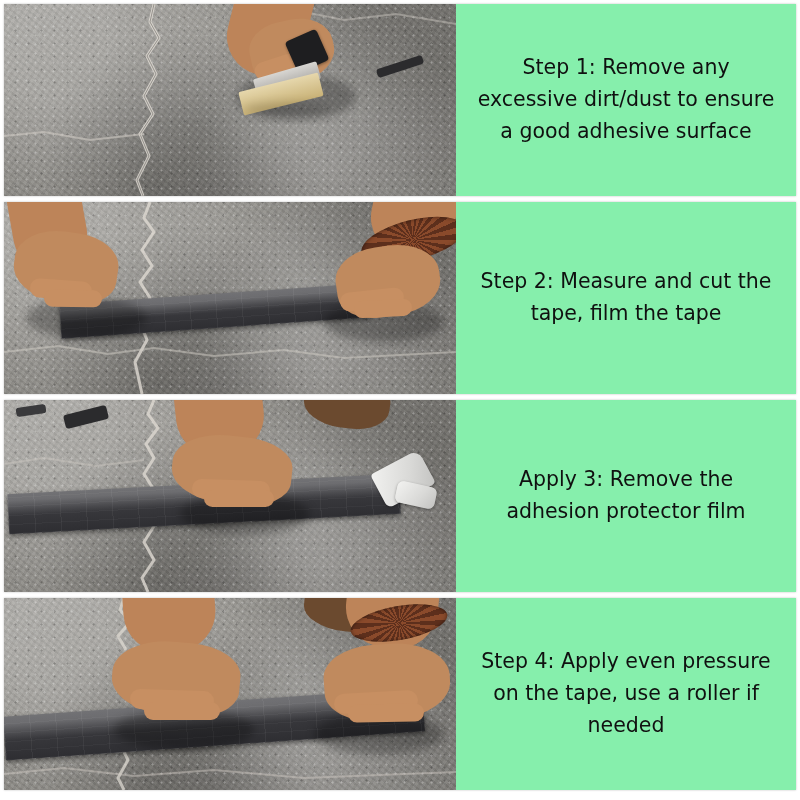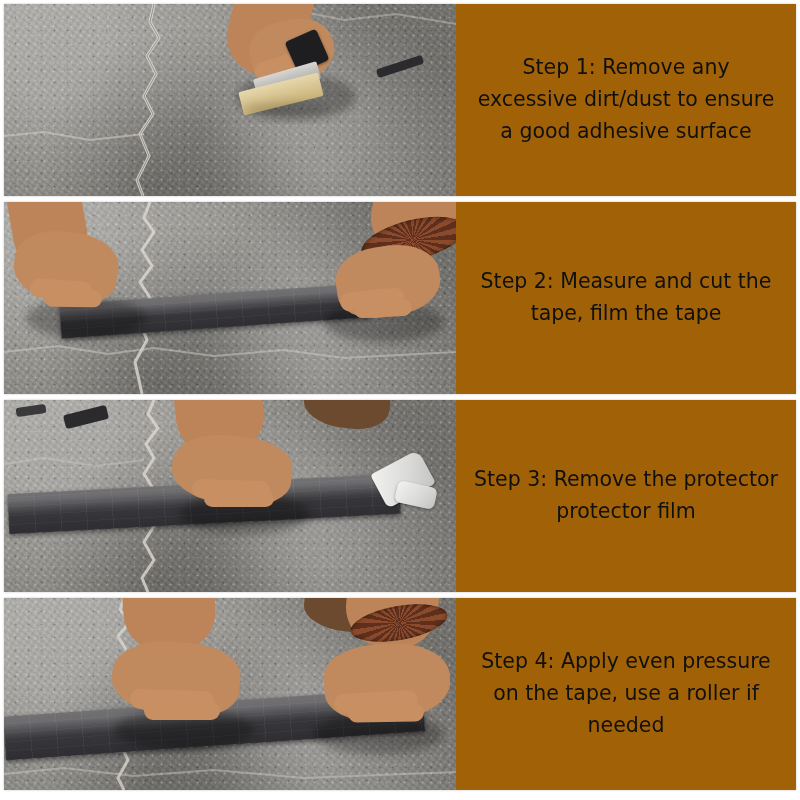--- a/index.html
+++ b/index.html
@@ -73,21 +73,21 @@
     background: transparent;
   }
   .crack svg { display: block; }
 
   .txt {
     flex: 1;
     display: flex;
     align-items: center;
     justify-content: center;
     padding: 0 14px;
-    background: #a16207;
+    background: #86efac;
   }
   .txt p {
     margin: 0;
     text-align: center;
     font-size: 20.5px;
     line-height: 1.55;
     color: #101010;
     font-family: "DejaVu Sans", sans-serif;
     font-weight: 400;
   }
@@ -276,21 +276,21 @@
       <div class="film" style="left:392px; top:84px; width:40px; height:22px; transform:rotate(12deg); border-radius:6px;"></div>
 
       <div class="shadow-soft" style="left:176px; top:94px; width:130px; height:40px;"></div>
       <div class="arm" style="left:170px; top:-60px; width:88px; height:116px; transform:rotate(-6deg);"></div>
       <div class="hand" style="left:168px; top:36px; width:120px; height:68px; transform:rotate(6deg); border-radius:45% 40% 40% 45%;"></div>
       <div class="finger" style="left:188px; top:80px; width:78px; height:19px; transform:rotate(2deg);"></div>
       <div class="finger" style="left:200px; top:90px; width:70px; height:17px; transform:rotate(0deg);"></div>
     </div>
 
     <div class="txt">
-      <p>Step 3: Remove the protector protector film</p>
+      <p>Apply 3: Remove the adhesion protector film</p>
     </div>
   </div>
 
   <div class="step-row">
     <div class="photo">
       <div class="concrete"></div>
       <div class="speckle"></div>
 
       <div class="crack" style="left:0;top:0;width:452px;height:192px;">
         <svg width="452" height="192" viewBox="0 0 452 192">

